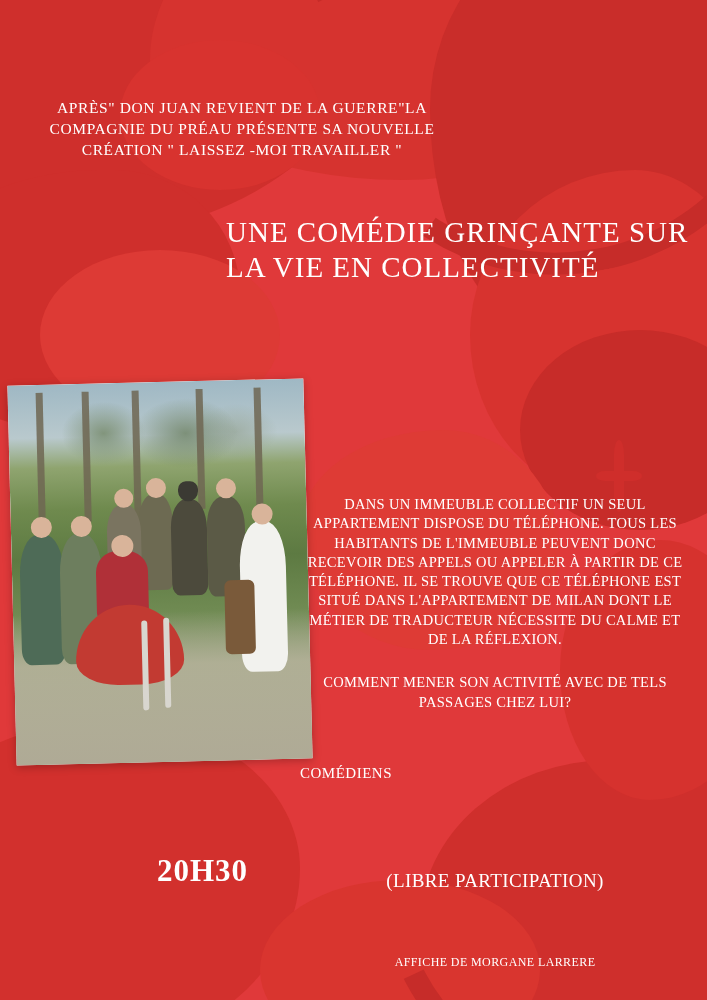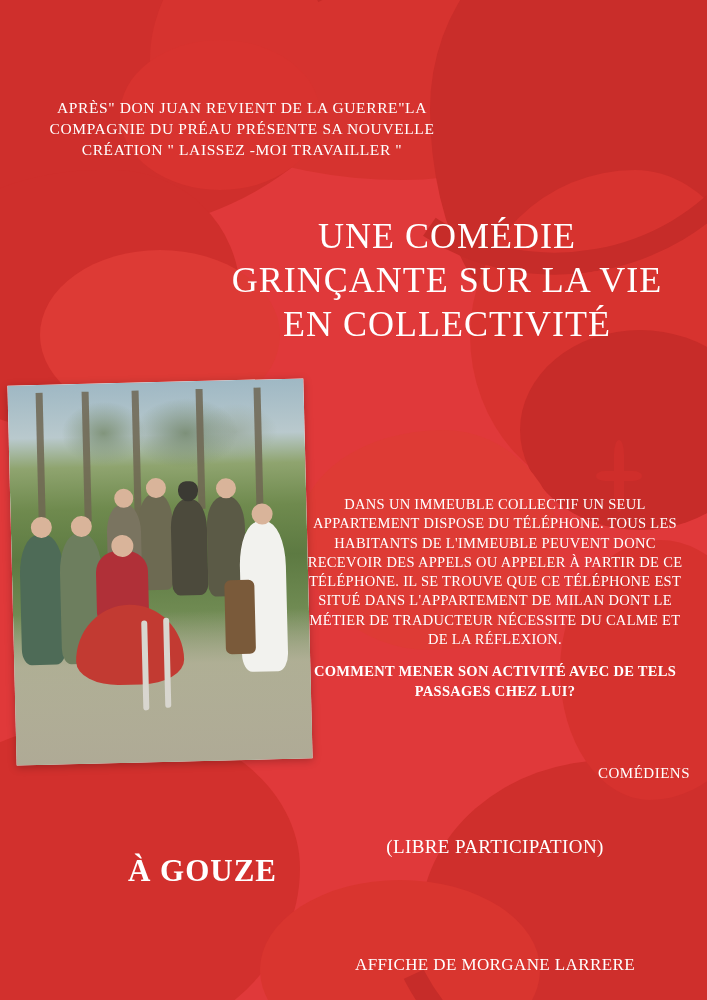--- a/index.html
+++ b/index.html
@@ -112,27 +112,27 @@
     color: #ffffff;
     font-size: 15.5px;
     letter-spacing: 0.6px;
     line-height: 1.35;
     text-align: center;
     text-transform: uppercase;
   }
 
   .headline {
     position: absolute;
-    left: 212px;
+    left: 226px;
     top: 215px;
     width: 470px;
     color: #ffffff;
-    font-size: 36px;
+    font-size: 29px;
     line-height: 1.22;
-    text-align: center;
+    text-align: left;
     text-transform: uppercase;
     letter-spacing: 1px;
   }
 
   
   .photo-wrap {
     position: absolute;
     left: 12px;
     top: 382px;
     width: 296px;
@@ -195,50 +195,50 @@
     line-height: 1.33;
     text-align: center;
     text-transform: uppercase;
     letter-spacing: .3px;
   }
   .resume .lead {
     display: block;
     margin-bottom: 2px;
   }
   .resume p { margin: 0; }
-  .resume p + p { margin-top: 13px; font-weight: bold; }
+  .resume p + p { margin-top: 24px; }
 
   .cast-title {
     position: absolute;
     left: 300px;
     top: 765px;
     width: 390px;
     color: #ffffff;
     font-size: 15px;
-    text-align: right;
+    text-align: left;
     text-transform: uppercase;
     letter-spacing: .5px;
   }
   .cast-names {
     position: absolute;
     left: 133px;
     top: 785px;
     width: 556px;
     color: #ffffff;
     font-size: 15px;
     line-height: 1.33;
     text-align: center;
     text-transform: uppercase;
     letter-spacing: .2px;
   }
 
   .participation {
     position: absolute;
     left: 300px;
-    top: 836px;
+    top: 870px;
     width: 390px;
     color: #ffffff;
     font-size: 19px;
     text-align: center;
     text-transform: uppercase;
     letter-spacing: .4px;
   }
 
   .when {
     position: absolute;
@@ -253,21 +253,21 @@
     letter-spacing: 1px;
     font-weight: bold;
   }
 
   .credit {
     position: absolute;
     left: 300px;
     top: 955px;
     width: 390px;
     color: #ffffff;
-    font-size: 17px;
+    font-size: 12px;
     text-align: center;
     text-transform: uppercase;
     letter-spacing: .4px;
   }
 </style>
 </head>
 <body>
 
 <div class="poster">
 
@@ -337,19 +337,19 @@
     <div class="resume">
       <p>Dans un immeuble collectif un seul appartement dispose du téléphone. Tous les habitants de l'immeuble peuvent donc recevoir des appels ou appeler à partir de ce téléphone. Il se trouve que ce téléphone est situé dans l'appartement de Milan dont le métier de traducteur nécessite du calme et de la réflexion.</p>
       <p>Comment mener son activité avec de tels passages chez lui?</p>
     </div>
 
     <div class="cast-title">Comédiens</div>
 
     <div class="participation">(Libre participation)</div>
 
     <div class="when">
-      <div>À Gouze</div>
+      <div>20H30</div>
     </div>
 
     <div class="credit">Affiche de Morgane Larrere</div>
 
   </div>
 </div>
 
 </body></html>

